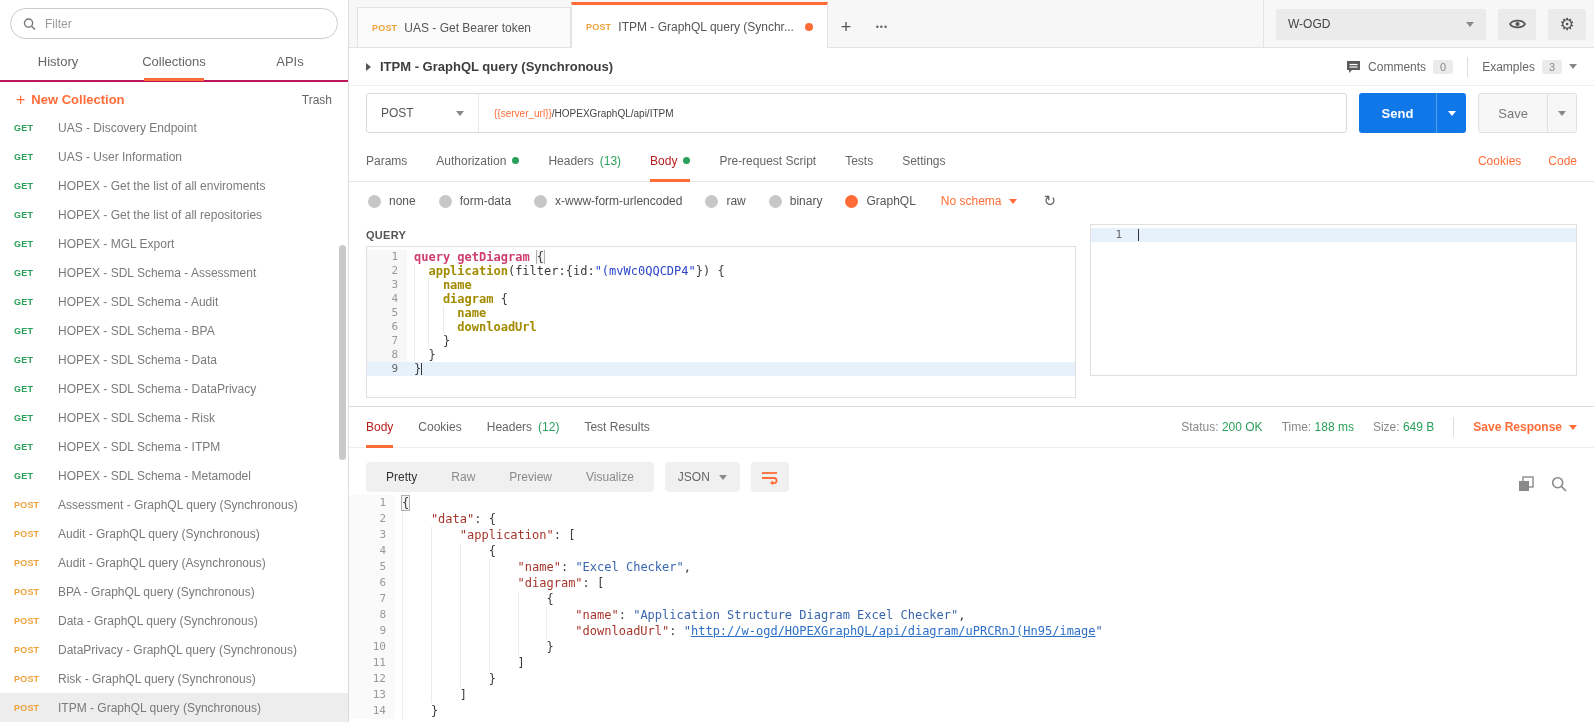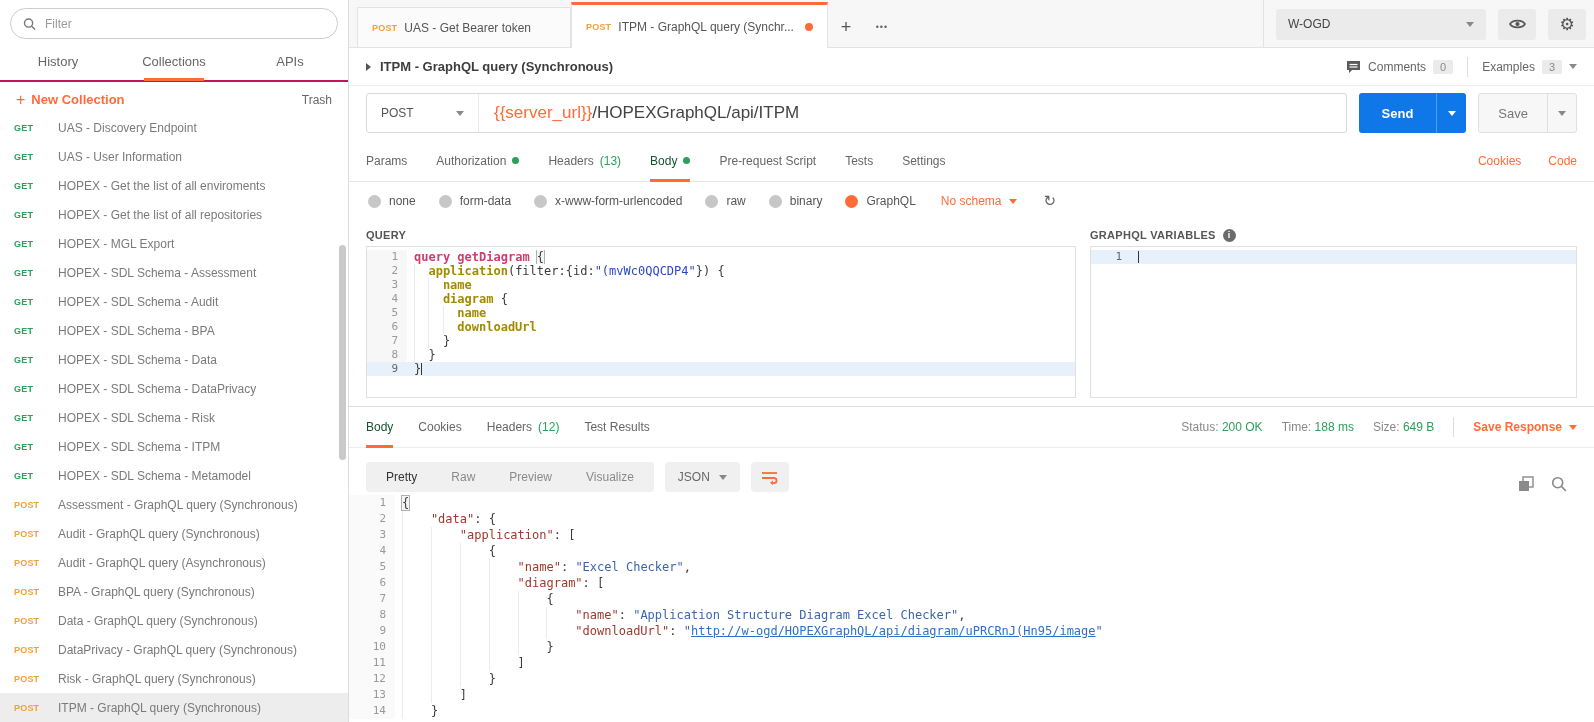--- a/index.html
+++ b/index.html
@@ -57,34 +57,34 @@
   .count-pill{background:#ebebeb;color:#8a8a8a;font-size:11px;padding:1px 7px;border-radius:2px;}
   .vdiv{width:1px;height:20px;background:#ddd;}
   .caret{width:0;height:0;border-left:4px solid transparent;border-right:4px solid transparent;border-top:5px solid #888;display:inline-block;}
   .caret.orange{border-top-color:var(--orange);}
   .caret.white{border-top-color:#fff;}
 
   
   .url-row{height:54px;display:flex;align-items:center;padding:0 17px;gap:12px;flex:none;}
   .url-box{flex:1;height:40px;border:1px solid #d9d9d9;border-radius:3px;display:flex;align-items:center;min-width:0;}
   .method-seg{width:112px;flex:none;height:100%;display:flex;align-items:center;justify-content:space-between;padding:0 14px;font-size:12px;color:#555;border-right:1px solid #e8e8e8;cursor:pointer;}
-  .url-text{padding:0 15px;font-size:17px;color:#444;white-space:nowrap;overflow:hidden;}
+  .url-text{padding:0 15px;font-size:10px;color:#444;white-space:nowrap;overflow:hidden;}
   .url-var{color:var(--orange);}
   .send-btn{height:40px;flex:none;background:var(--blue);color:#fff;border-radius:3px;display:flex;align-items:stretch;overflow:hidden;cursor:pointer;}
   .send-main{display:flex;align-items:center;padding:0 23px;font-size:13px;font-weight:bold;}
   .send-caret{width:30px;display:flex;align-items:center;justify-content:center;border-left:1px solid rgba(255,255,255,.28);}
   .save-btn{height:40px;flex:none;background:#f7f7f7;border:1px solid #e0e0e0;border-radius:3px;display:flex;align-items:stretch;color:#777;cursor:pointer;}
   .save-main{display:flex;align-items:center;padding:0 19px;font-size:13px;}
   .save-caret{width:29px;display:flex;align-items:center;justify-content:center;border-left:1px solid #e0e0e0;}
 
   
   .req-tabs-row{height:42px;display:flex;align-items:center;justify-content:space-between;padding:0 17px;border-bottom:1px solid #e6e6e6;flex:none;}
   .rtabs{display:flex;gap:29px;height:100%;}
   .rtab{font-size:12px;color:#666;display:flex;align-items:center;gap:6px;position:relative;cursor:pointer;height:100%;}
-  .rtab.active{color:#14532d;}
+  .rtab.active{color:#b91c1c;}
   .rtab.active::after{content:"";position:absolute;left:0;right:0;bottom:-1px;height:3px;background:var(--orange);}
   .dot-green{width:7px;height:7px;border-radius:50%;background:var(--green);flex:none;}
   .count-green{color:var(--green);}
   .cookies-code{display:flex;gap:27px;color:var(--orange);font-size:12px;}
   .cookies-code span{cursor:pointer;}
 
   
   .modes-row{height:38px;display:flex;align-items:center;gap:23px;padding:0 19px;flex:none;}
   .mode{display:flex;align-items:center;gap:8px;font-size:12px;color:#555;cursor:pointer;}
   .radio{width:13px;height:13px;border-radius:50%;background:#c7c7c7;flex:none;}
@@ -435,24 +435,20 @@
               <span class="ln">8</span>
               <span class="lc"><span class="ind" style="width: 2ch;"></span><span class="tk p">}</span></span>
             </div>
             <div class="cl active">
               <span class="ln">9</span>
               <span class="lc"><span class="tk p">}</span><span class="cursor"></span></span>
             </div>
           </div>
       </div>
       <div class="ed-col v">
-        <div class="ed-label">
-          <span>GRAPHQL VARIABLES</span>
-          <span class="info-dot">i</span>
-        </div>
         <div class="editor" id="variables-editor">
             <div class="cl active">
               <span class="ln">1</span>
               <span class="lc"><span class="cursor"></span></span>
             </div>
           </div>
       </div>
     </div>
 
     <div class="resp-tabs-row">

